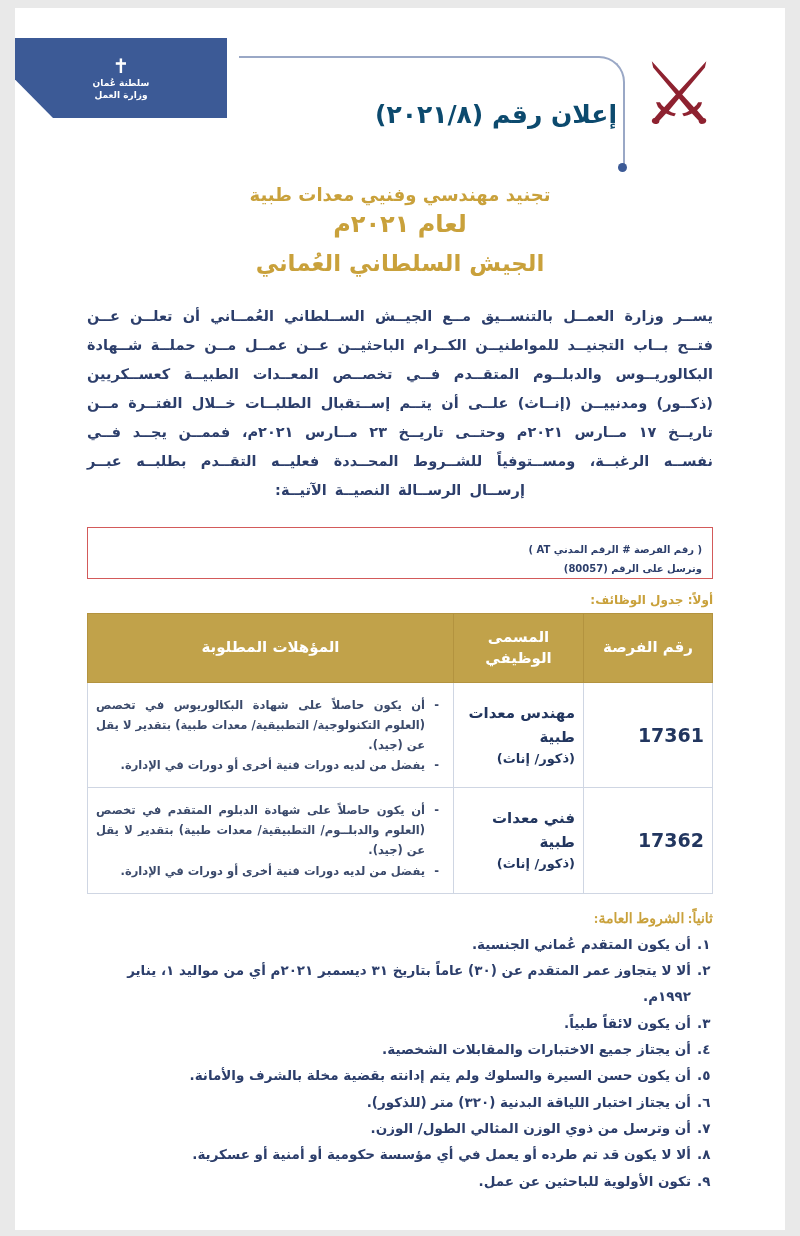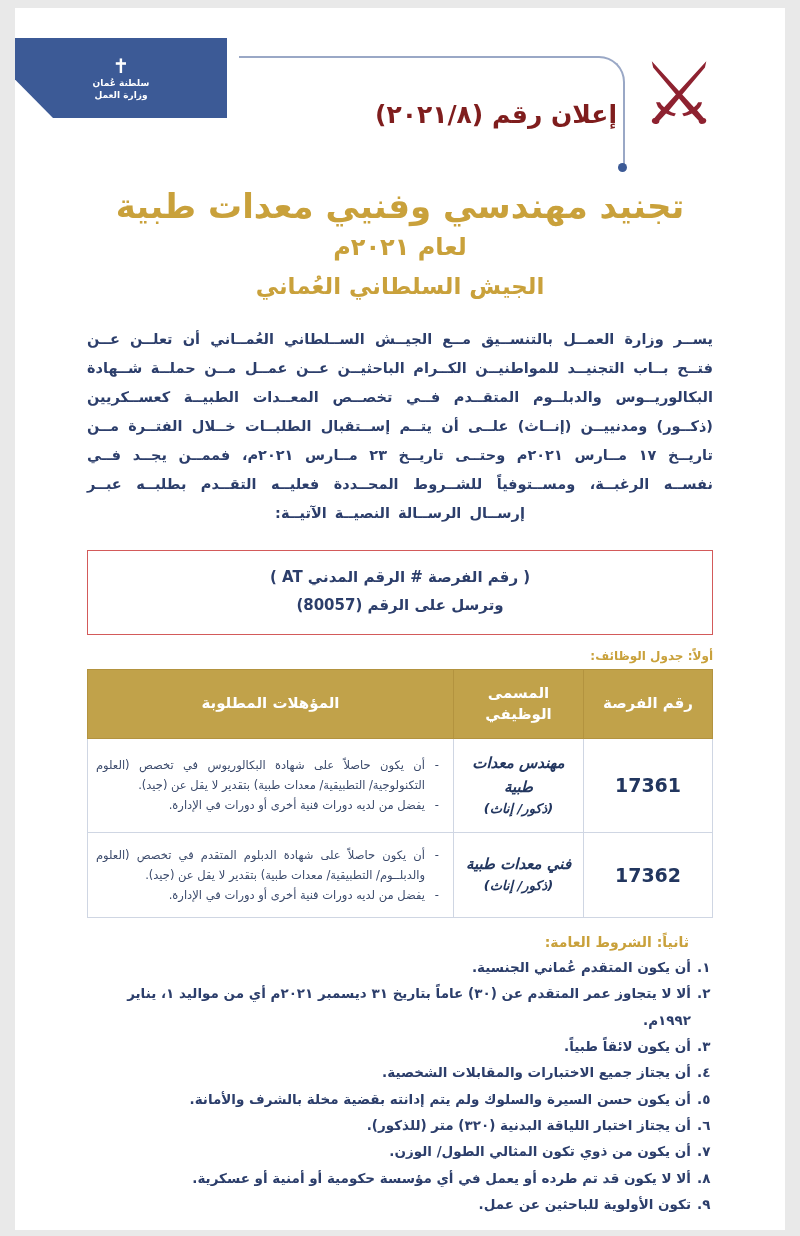--- a/index.html
+++ b/index.html
@@ -35,56 +35,55 @@
 
   .emblem {
     position: absolute; top: 32px; right: 60px;
     width: 92px; height: 108px;
     display: flex; align-items: center; justify-content: center;
     color: #8e2230; font-size: 86px; line-height: 1;
   }
 
   .ann-no {
     position: absolute; top: 92px; right: 168px;
-    font-size: 25px; font-weight: bold; color: #7f1d1d; letter-spacing: 1px;
+    font-size: 25px; font-weight: bold; color: #0c4a6e; letter-spacing: 1px;
     direction: rtl;
   }
 
   .curve {
     position: absolute; top: 48px; right: 160px; left: 224px; height: 110px;
     border: 2px solid #9aa8c6; border-left: none; border-bottom: none;
     border-top-right-radius: 26px;
   }
   .curve-dot {
     position: absolute; right: 158px; top: 155px;
     width: 9px; height: 9px; border-radius: 50%;
     background: #3c5a96;
   }
 
   
   .titles { text-align: center; padding: 6px 0 0; }
-  .t1 { font-size: 34px; font-weight: bold; color: #c9a13b; line-height: 1.45; }
+  .t1 { font-size: 18px; font-weight: bold; color: #c9a13b; line-height: 1.45; }
   .t2 { font-size: 24px; font-weight: bold; color: #c9a13b; line-height: 1.4; }
   .t3 { font-size: 23px; font-weight: bold; color: #c9a13b; margin-top: 8px; }
 
   
   .intro {
     margin: 26px 72px 0 72px;
     color: #2c3e6b; font-size: 14.5px; font-weight: bold;
     line-height: 2.0; text-align: justify; text-align-last: center;
     word-spacing: 3px;
   }
 
   
   .sms-box {
     margin: 22px 72px 0 72px;
     border: 1.4px solid #d35a5a;
-    padding: 12px 10px 14px;
-    text-align: center;
-    color: #2c3e6b; font-weight: bold; font-size: 15px; line-height: 1.9;
+    padding: 12px 10px 0;
+    color: #2c3e6b; font-weight: bold; font-size: 10px; line-height: 1.9;
   }
 
   
   .sec-label {
     margin: 14px 72px 6px 72px;
     text-align: right;
     color: #c9a13b; font-weight: bold; font-size: 12px;
   }
 
   
@@ -99,40 +98,40 @@
     padding: 13px 6px; line-height: 1.4;
     border: 1px solid #b3933f;
   }
   th.c-no { width: 129px; }
   th.c-title { width: 130px; }
   table.jobs td {
     border: 1px solid #cfd6e3;
     padding: 12px 8px; vertical-align: middle;
   }
   td.c-no {
-    text-align: center; color: #22365f; font-weight: bold; font-size: 19px;
+    color: #22365f; font-weight: bold; font-size: 19px;
   }
   td.c-title {
-    text-align: center; color: #22365f; font-weight: bold; font-size: 15px; line-height: 1.6; font-style: italic;
+    color: #22365f; font-weight: bold; font-size: 15px; line-height: 1.6;
   }
   td.c-title .gender { font-size: 13px; font-weight: bold; display:block; margin-top:0; }
   ul.quals { list-style: none; margin: 0; padding: 0 4px 0 0; }
   ul.quals li {
     position: relative; padding-right: 16px;
-    color: #3b4a6b; font-size: 11.5px; font-weight: normal;
+    color: #3b4a6b; font-size: 11.5px; font-weight: bold;
     line-height: 1.75; text-align: justify;
   }
   ul.quals li::before {
     content: "-"; position: absolute; right: 2px; top: 0; color: #3b4a6b;
   }
 
   
   .cond-label {
-    margin: 16px 96px 4px 72px; 
-    color: #c9a13b; font-weight: bold; font-size: 14px;
+    margin: 16px 72px 4px 72px; 
+    color: #c9a13b; font-weight: bold; font-size: 14px; font-family: Liberation Serif, serif;
   }
   ol.cond {
     margin: 0 72px; padding: 0; list-style: none;
     direction: rtl;
   }
   ol.cond li {
     color: #2c3e6b; font-weight: bold; font-size: 13.5px;
     line-height: 1.95; text-align: right;
     display: flex; gap: 6px; justify-content: flex-start;
   }
@@ -235,21 +234,21 @@
     <li>
         <span class="num">٥.</span>
         <span>أن يكون حسن السيرة والسلوك ولم يتم إدانته بقضية مخلة بالشرف والأمانة.</span>
       </li>
     <li>
         <span class="num">٦.</span>
         <span>أن يجتاز اختبار اللياقة البدنية (٣٢٠) متر (للذكور).</span>
       </li>
     <li>
         <span class="num">٧.</span>
-        <span>أن يكون من ذوي تكون المثالي الطول/ الوزن.</span>
+        <span>أن وترسل من ذوي الوزن المثالي الطول/ الوزن.</span>
       </li>
     <li>
         <span class="num">٨.</span>
         <span>ألا لا يكون قد تم طرده أو يعمل في أي مؤسسة حكومية أو أمنية أو عسكرية.</span>
       </li>
     <li>
         <span class="num">٩.</span>
         <span>تكون الأولوية للباحثين عن عمل.</span>
       </li>
   </ol>

